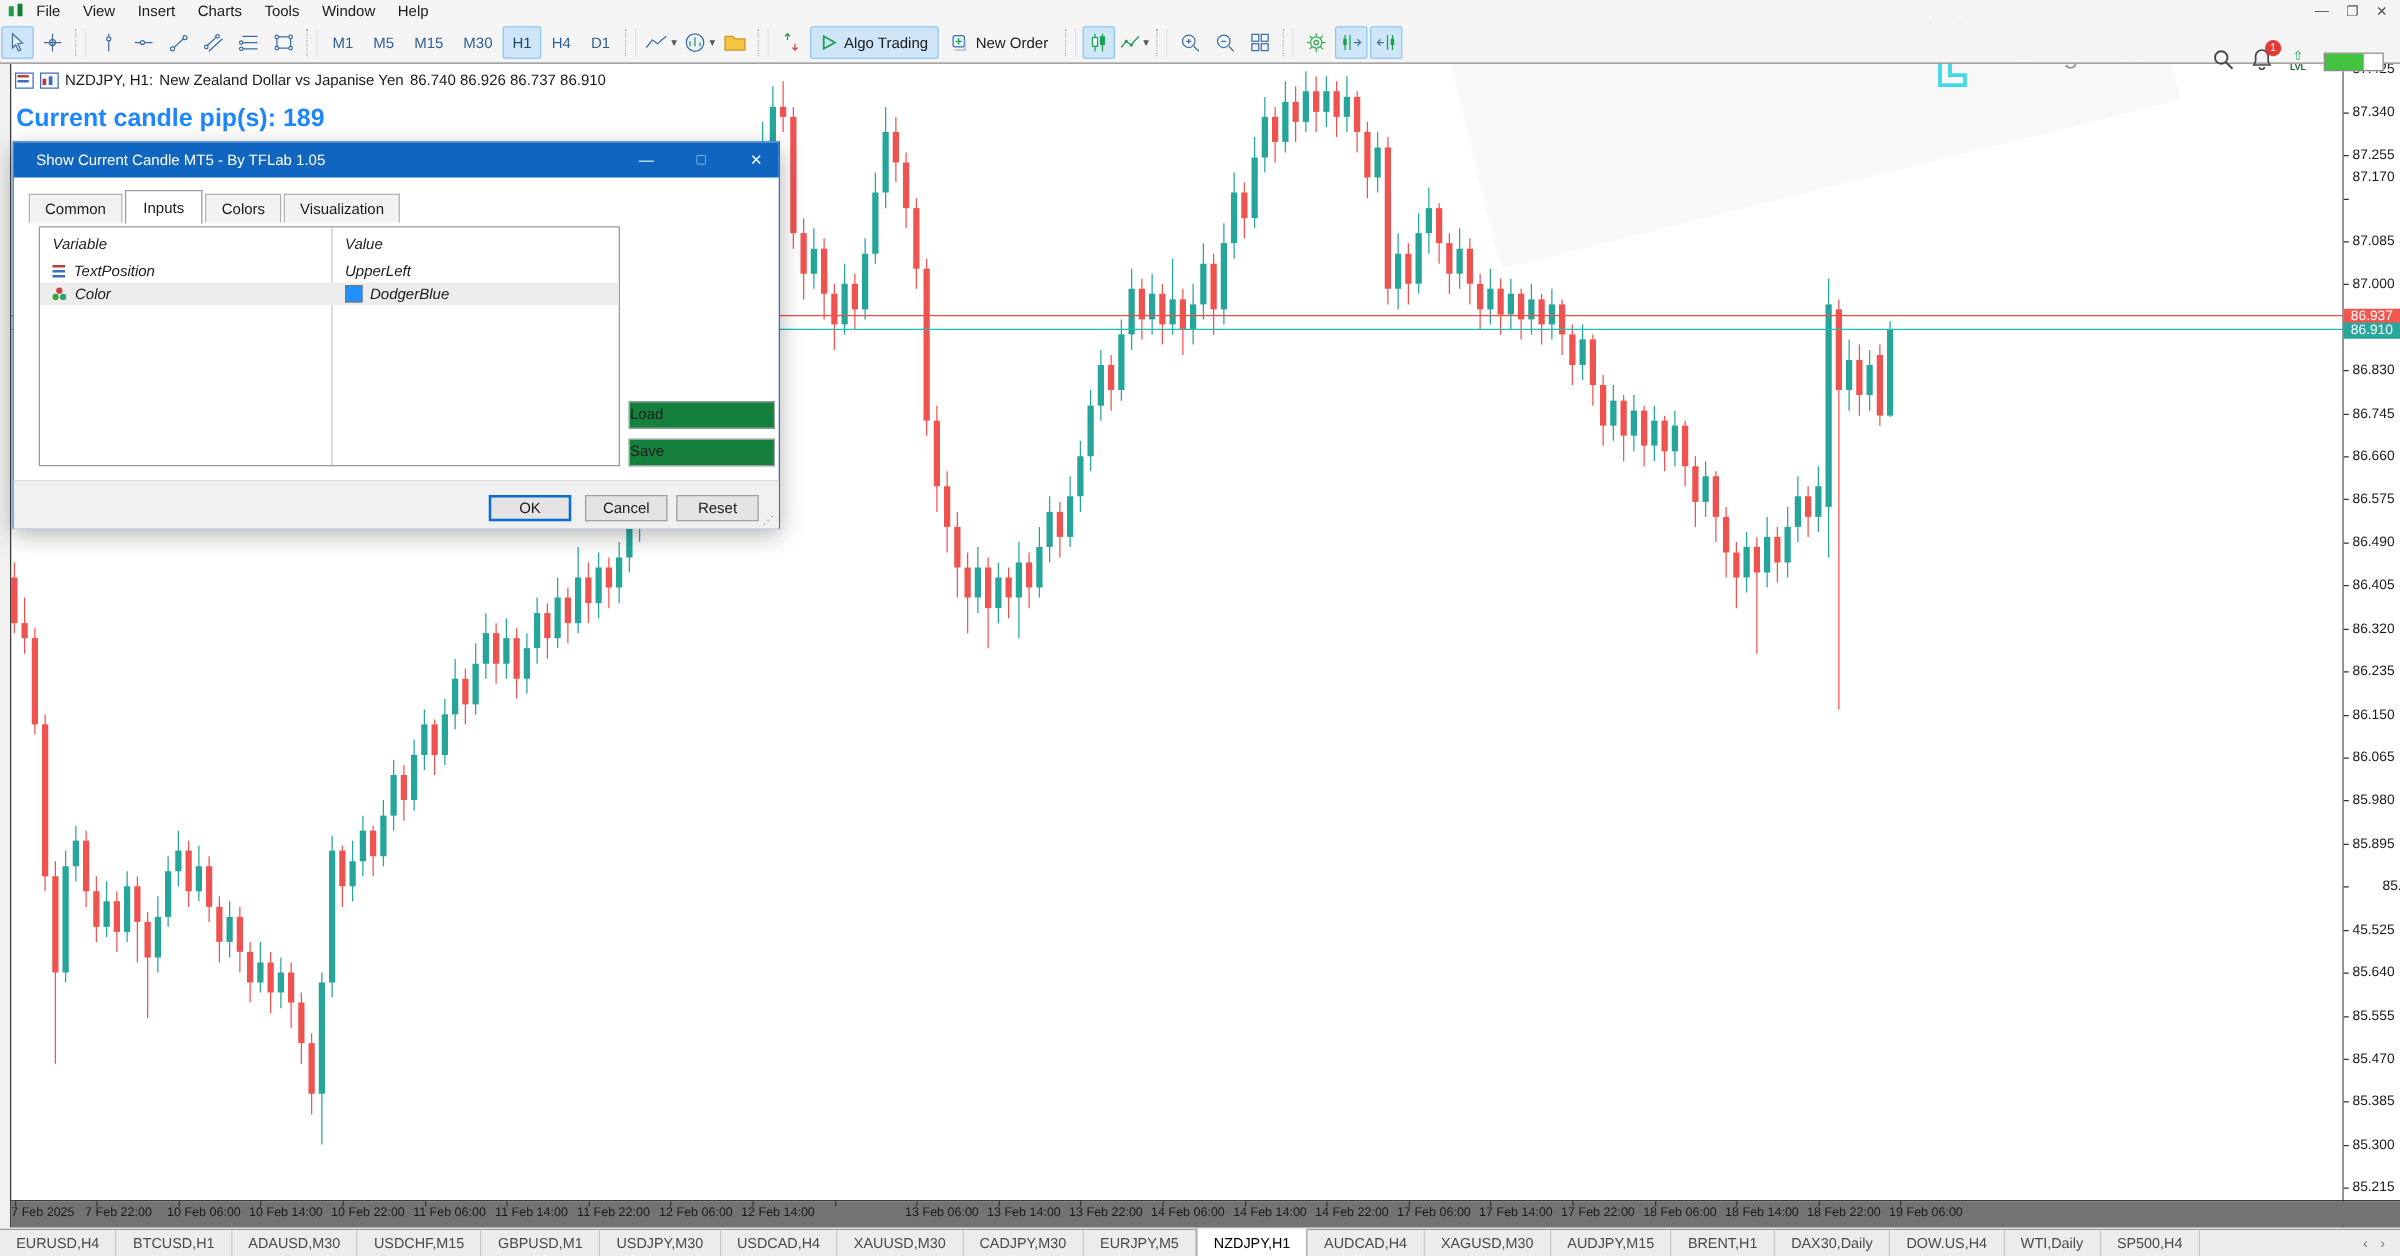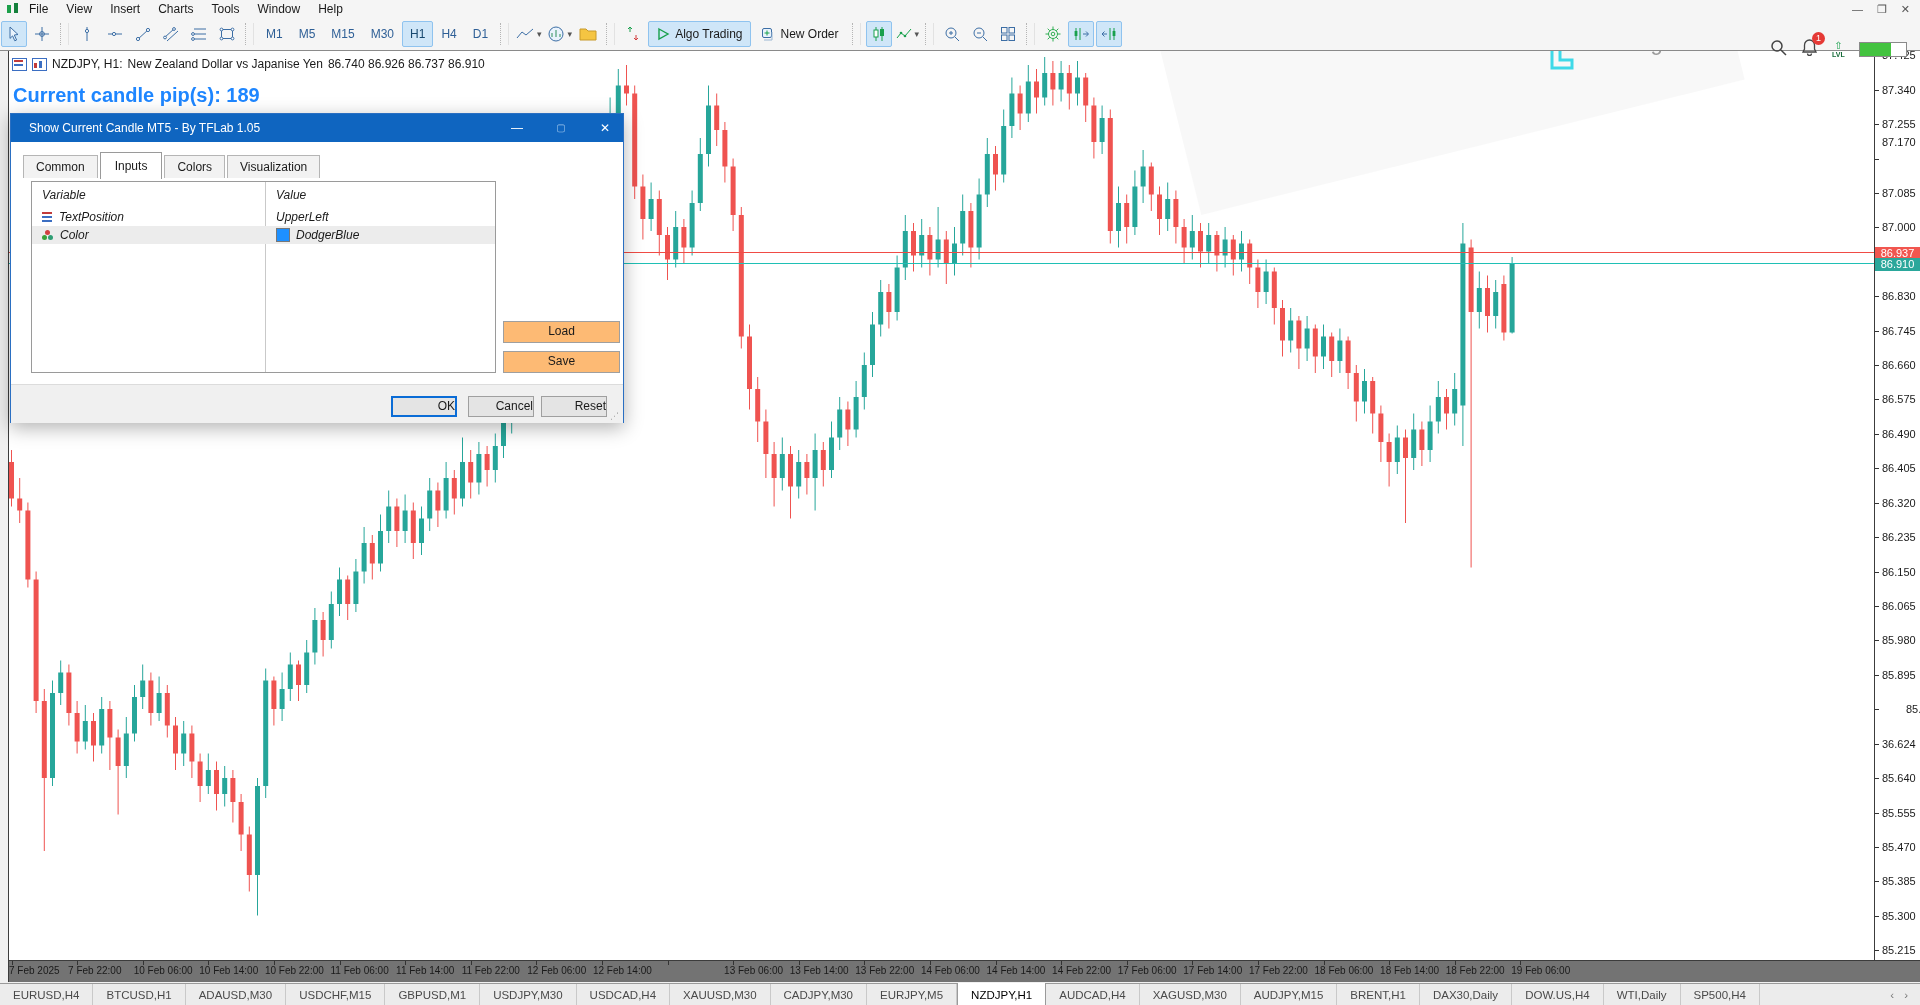--- a/index.html
+++ b/index.html
@@ -84,26 +84,26 @@
   .ic-textpos{width:10px;height:10px;position:relative;}
   .ic-textpos i{position:absolute;left:0;width:10px;height:2px;}
   .ic-textpos i:nth-child(1){top:0;background:#c23b3b;}
   .ic-textpos i:nth-child(2){top:4px;background:#3b6ec2;}
   .ic-textpos i:nth-child(3){top:8px;background:#3b6ec2;}
   .ic-color{width:11px;height:10px;position:relative;}
   .ic-color i{position:absolute;width:5px;height:5px;border-radius:50%;}
   .ic-color i:nth-child(1){left:3px;top:0;background:#d04040;}
   .ic-color i:nth-child(2){left:0;top:5px;background:#3aa23a;}
   .ic-color i:nth-child(3){left:6px;top:5px;background:#2f9e74;}
-  .dbtn{position:absolute;width:115px;height:20px;background:#fdba74;border:1px solid #9f9f9f;
-    font-size:12px;text-align:center;line-height:18px;}
+  .dbtn{position:absolute;width:115px;height:20px;background:#15803d;border:1px solid #9f9f9f;
+    font-size:12px;line-height:18px;}
   #btn-load{left:492px;top:207px;} #btn-save{left:492px;top:237px;}
   #dlg-bottom{position:absolute;left:0;top:270px;width:100%;height:38px;background:#f0f0f0;border-top:1px solid #dcdcdc;}
   .bbtn{position:absolute;top:11px;width:66px;height:21px;background:#e4e4e4;border:1px solid #9f9f9f;
-    font-size:12px;text-align:right;line-height:19px;box-sizing:border-box;}
+    font-size:12px;text-align:center;line-height:19px;box-sizing:border-box;}
   #btn-ok{left:380px;border:2px solid #0a6cd6;line-height:17px;}
   #btn-cancel{left:457px;} #btn-reset{left:530px;}
   #dlg-grip{position:absolute;right:3px;bottom:2px;color:#9a9a9a;font-size:9px;letter-spacing:1px;}
   
   #tabbar{position:absolute;left:0;top:983px;width:1920px;height:22px;background:#ececec;
     border-top:1px solid #9a9a9a;display:flex;align-items:stretch;z-index:6;font-size:11.5px;color:#4a4a4a;}
   .stab{display:flex;align-items:center;padding:0 13px;border-right:1px solid #c9c9c9;white-space:nowrap;}
   .stab.active{background:#ffffff;color:#000;border-left:1px solid #9a9a9a;border-right:1px solid #9a9a9a;margin-top:-1px;}
   #tab-nav{margin-left:auto;display:flex;align-items:center;gap:10px;padding:0 12px;color:#777;}
 </style>
@@ -721,21 +721,21 @@
     <div class="plabel" style="top: 514.5px;">86.150</div>
     <div class="ptick" style="top: 555px;"></div>
     <div class="plabel" style="top: 549px;">86.065</div>
     <div class="ptick" style="top: 589px;"></div>
     <div class="plabel" style="top: 583px;">85.980</div>
     <div class="ptick" style="top: 623.5px;"></div>
     <div class="plabel" style="top: 617.5px;">85.895</div>
     <div class="ptick" style="top: 658px;"></div>
     <div class="plabel" style="top: 652px; padding-left: 24px;">85.810</div>
     <div class="ptick" style="top: 692.5px;"></div>
-    <div class="plabel" style="top: 686.5px;">36.624</div>
+    <div class="plabel" style="top: 686.5px;">45.525</div>
     <div class="ptick" style="top: 727px;"></div>
     <div class="plabel" style="top: 721px;">85.640</div>
     <div class="ptick" style="top: 761.5px;"></div>
     <div class="plabel" style="top: 755.5px;">85.555</div>
     <div class="ptick" style="top: 796px;"></div>
     <div class="plabel" style="top: 790px;">85.470</div>
     <div class="ptick" style="top: 830px;"></div>
     <div class="plabel" style="top: 824px;">85.385</div>
     <div class="ptick" style="top: 864.5px;"></div>
     <div class="plabel" style="top: 858.5px;">85.300</div>

